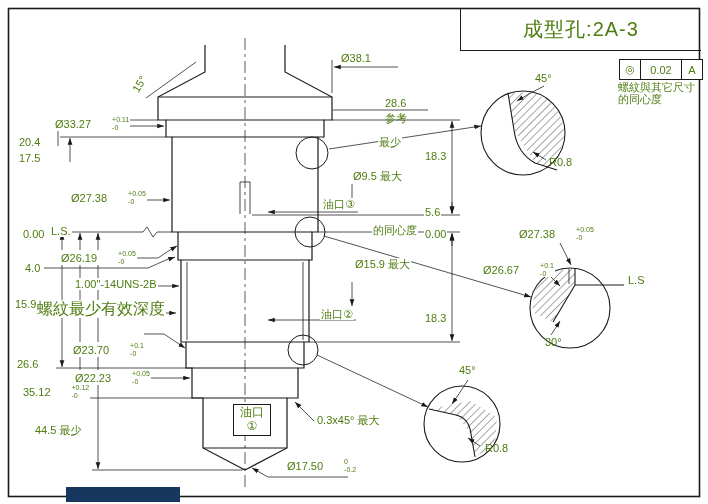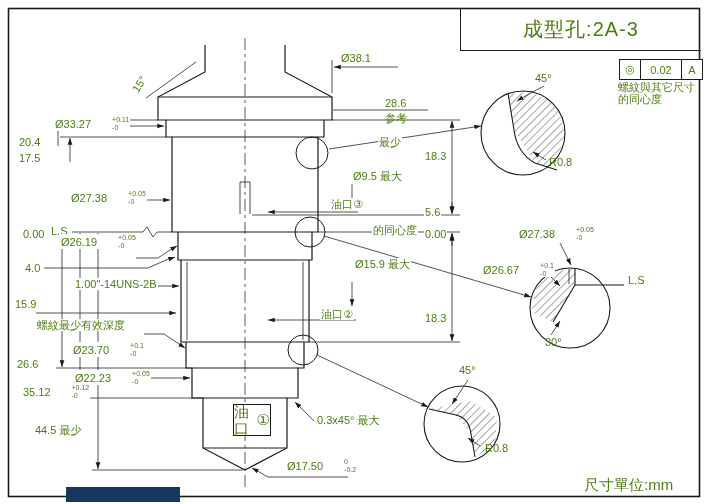--- a/index.html
+++ b/index.html
@@ -3,31 +3,31 @@
 <meta charset="utf-8">
 <style>
   html,body{margin:0;padding:0;background:#e8e8e8;}
   .canvas{position:relative;width:708px;height:504px;background:#fff;
           font-family:"Liberation Sans","DejaVu Sans",sans-serif;color:#4d7c0f;overflow:hidden;}
   .canvas svg{position:absolute;left:0;top:0;}
   .lbl{position:absolute;font-size:11px;line-height:1.1;white-space:nowrap;background:#fff;padding:0 1px;}
   .nobg{background:transparent;}
   .dim{position:absolute;font-size:11px;white-space:nowrap;display:flex;align-items:center;background:#fff;padding:0 1px;gap:20px;}
   .dim .tol{display:flex;flex-direction:column;font-size:7px;line-height:1.08;margin-left:1px;}
-  .small{font-size:11px;margin-top:19px;}
+  .small{font-size:16px;}
   .rot{transform:rotate(-58deg);transform-origin:center center;background:transparent;}
   .titlebox{position:absolute;left:460px;top:9px;width:240px;height:41px;border-left:1.5px solid #1a1a1a;
             border-bottom:1.5px solid #1a1a1a;display:flex;align-items:center;justify-content:center;}
   .title{font-size:20px;letter-spacing:1px;}
   .tolframe{position:absolute;left:619px;top:59px;width:82px;height:19px;border:1.2px solid #1a1a1a;
             display:flex;align-items:stretch;background:#fff;}
   .tolframe .cell{display:flex;align-items:center;justify-content:center;font-size:11px;border-right:1.2px solid #1a1a1a;}
   .tolframe .cell:last-child{border-right:none;}
   .oilbox{position:absolute;left:233px;top:404px;width:36px;height:30px;border:1px solid #1a1a1a;background:#fff;
-          display:flex;flex-direction:row;align-items:center;justify-content:center;font-size:15px;line-height:1.15;}
+          display:flex;flex-direction:column;align-items:center;justify-content:center;font-size:12px;line-height:1.15;}
   .unit{position:absolute;left:584px;top:476px;font-size:15px;background:transparent;}
   .bluebar{position:absolute;left:66px;top:487px;width:114px;height:15px;background:#17375e;}
 </style>
 </head>
 <body>
 
 <div class="canvas">
 
   <svg width="708" height="504" viewBox="0 0 708 504">
     <defs>
@@ -165,29 +165,29 @@
 
   <div class="dim" style="left:70px;top:190px">
     <span>Ø27.38</span>
     <span class="tol">
       <span>+0.05</span>
       <span>-0</span>
     </span>
   </div>
 
   <div class="lbl" style="left:352px;top:170px">Ø9.5 最大</div>
-  <div class="lbl" style="left:330px;top:198px">油口③</div>
+  <div class="lbl" style="left:322px;top:198px">油口③</div>
   <div class="lbl" style="left:424px;top:206px">5.6</div>
 
   <div class="lbl" style="left:22px;top:228px">0.00</div>
   <div class="lbl" style="left:50px;top:225px">L.S.</div>
   <div class="lbl" style="left:372px;top:224px">的同心度</div>
   <div class="lbl" style="left:424px;top:228px">0.00</div>
 
-  <div class="dim" style="left:60px;top:234px">
+  <div class="dim" style="left:60px;top:250px">
     <span>Ø26.19</span>
     <span class="tol">
       <span>+0.05</span>
       <span>-0</span>
     </span>
   </div>
   <div class="lbl" style="left:24px;top:262px">4.0</div>
   <div class="lbl" style="left:74px;top:278px">1.00"-14UNS-2B</div>
   <div class="lbl" style="left:14px;top:298px">15.9</div>
   <div class="lbl small" style="left:36px;top:300px">螺紋最少有效深度</div>
@@ -250,16 +250,15 @@
       <span>+0.1</span>
       <span>-0</span>
     </span>
   </div>
   <div class="lbl nobg" style="left:627px;top:274px">L.S</div>
   <div class="lbl nobg" style="left:544px;top:336px">30°</div>
 
   <div class="lbl nobg" style="left:458px;top:364px">45°</div>
   <div class="lbl nobg" style="left:484px;top:442px">R0.8</div>
 
-  <div class="unit">尺寸單位:mm</div>
   <div class="bluebar"></div>
 
 </div>
 
 </body></html>

